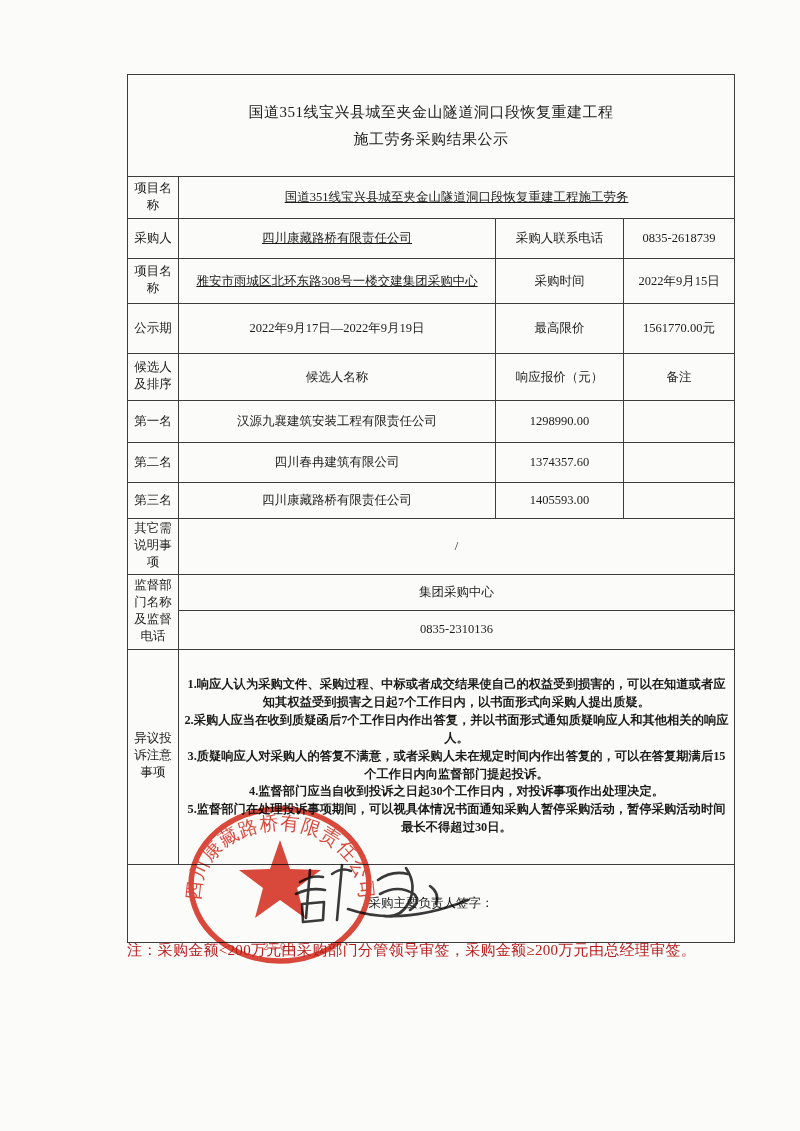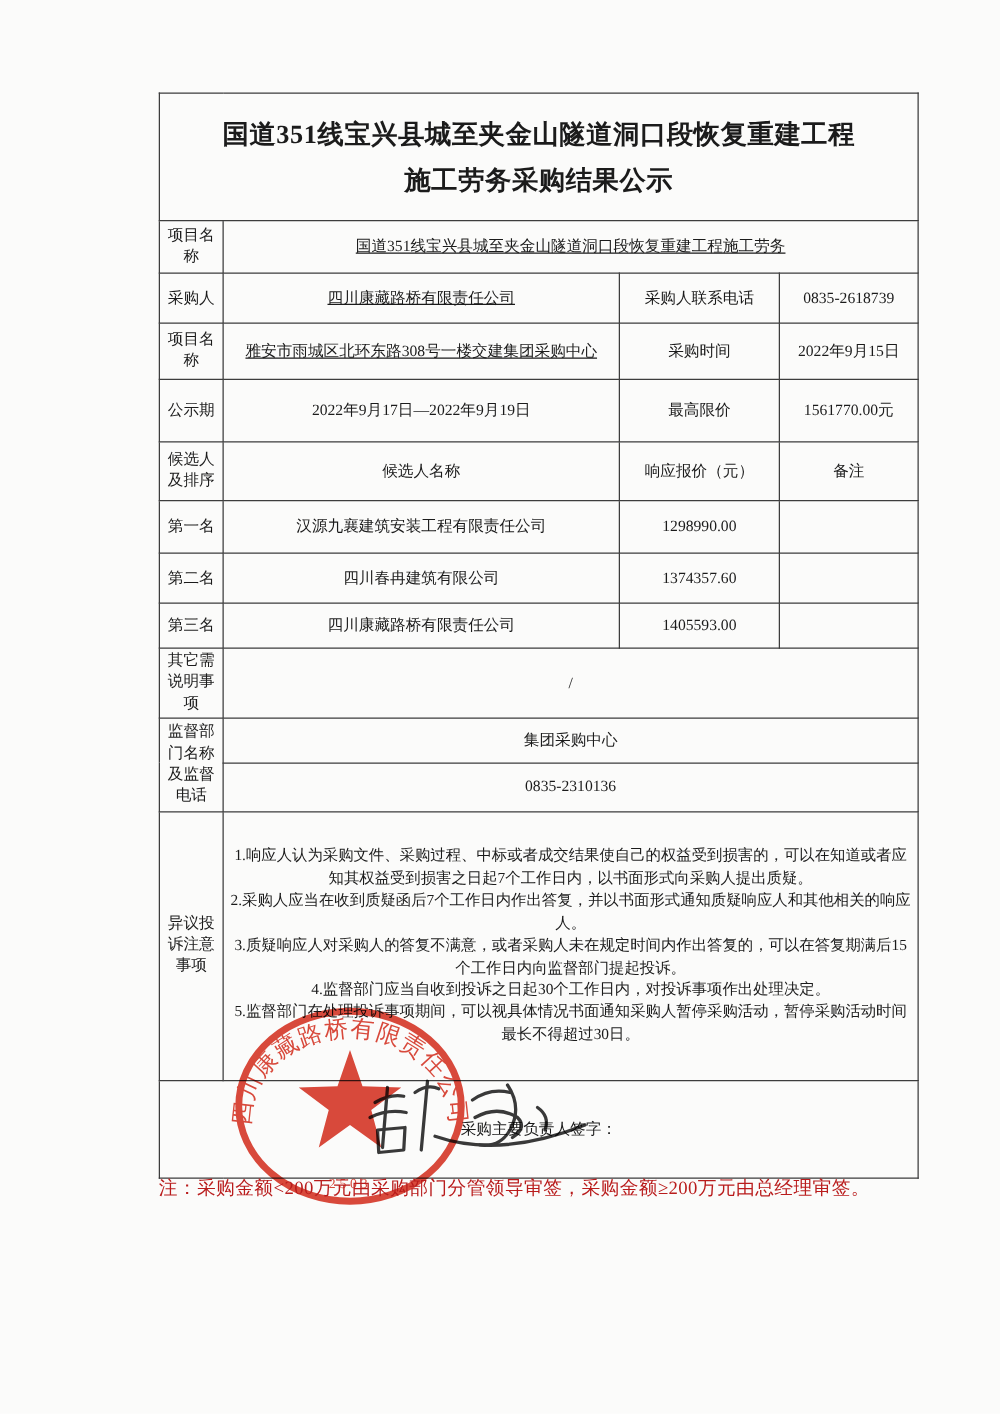--- a/index.html
+++ b/index.html
@@ -13,26 +13,26 @@
     border-collapse:collapse;table-layout:fixed;font-size:12.5px;
   }
   table.doc td{
     border:1px solid #3d3d3d;padding:2px 4px;vertical-align:middle;
     text-align:center;overflow:hidden;
   }
   .r1{height:102px}.r2{height:42px}.r3{height:40px}.r4{height:45px}
   .r5{height:50px}.r6{height:47px}.r7{height:42px}.r8{height:40px}
   .r9{height:36px}.r10{height:49px}.r11a{height:36px}.r11b{height:39px}
   .r12{height:215px}.r13{height:78px}
-  .title-cell{font-weight:bold;font-size:21px;line-height:1.75;letter-spacing:.5px;}
+  .title-cell{font-weight:normal;font-size:15px;line-height:1.75;letter-spacing:.5px;}
   .lbl{text-align:left;padding:2px 1px 2px 3px;line-height:1.35;font-family:Liberation Mono, monospace;}
   .lbl-c{text-align:center;padding:2px 1px;line-height:1.35;}
   .val-left{text-align:left;padding-left:8px;text-decoration:underline;}
   .obj-cell{text-align:left;padding:5px 7px;line-height:1.45;font-size:12.3px;}
-  .obj-cell div{margin:0;}
+  .obj-cell div{margin:0;font-weight:bold;}
   .sign-cell{text-align:left;padding-left:9px;}
   .note{
     position:absolute;left:127px;top:941px;width:640px;
     font-size:15px;color:#b91c1c;letter-spacing:.3px;text-align:left;
   }
   .stamp{
     position:absolute;left:180px;top:785px;width:200px;height:200px;
     mix-blend-mode:multiply;opacity:.92;pointer-events:none;
   }
   .signature{

